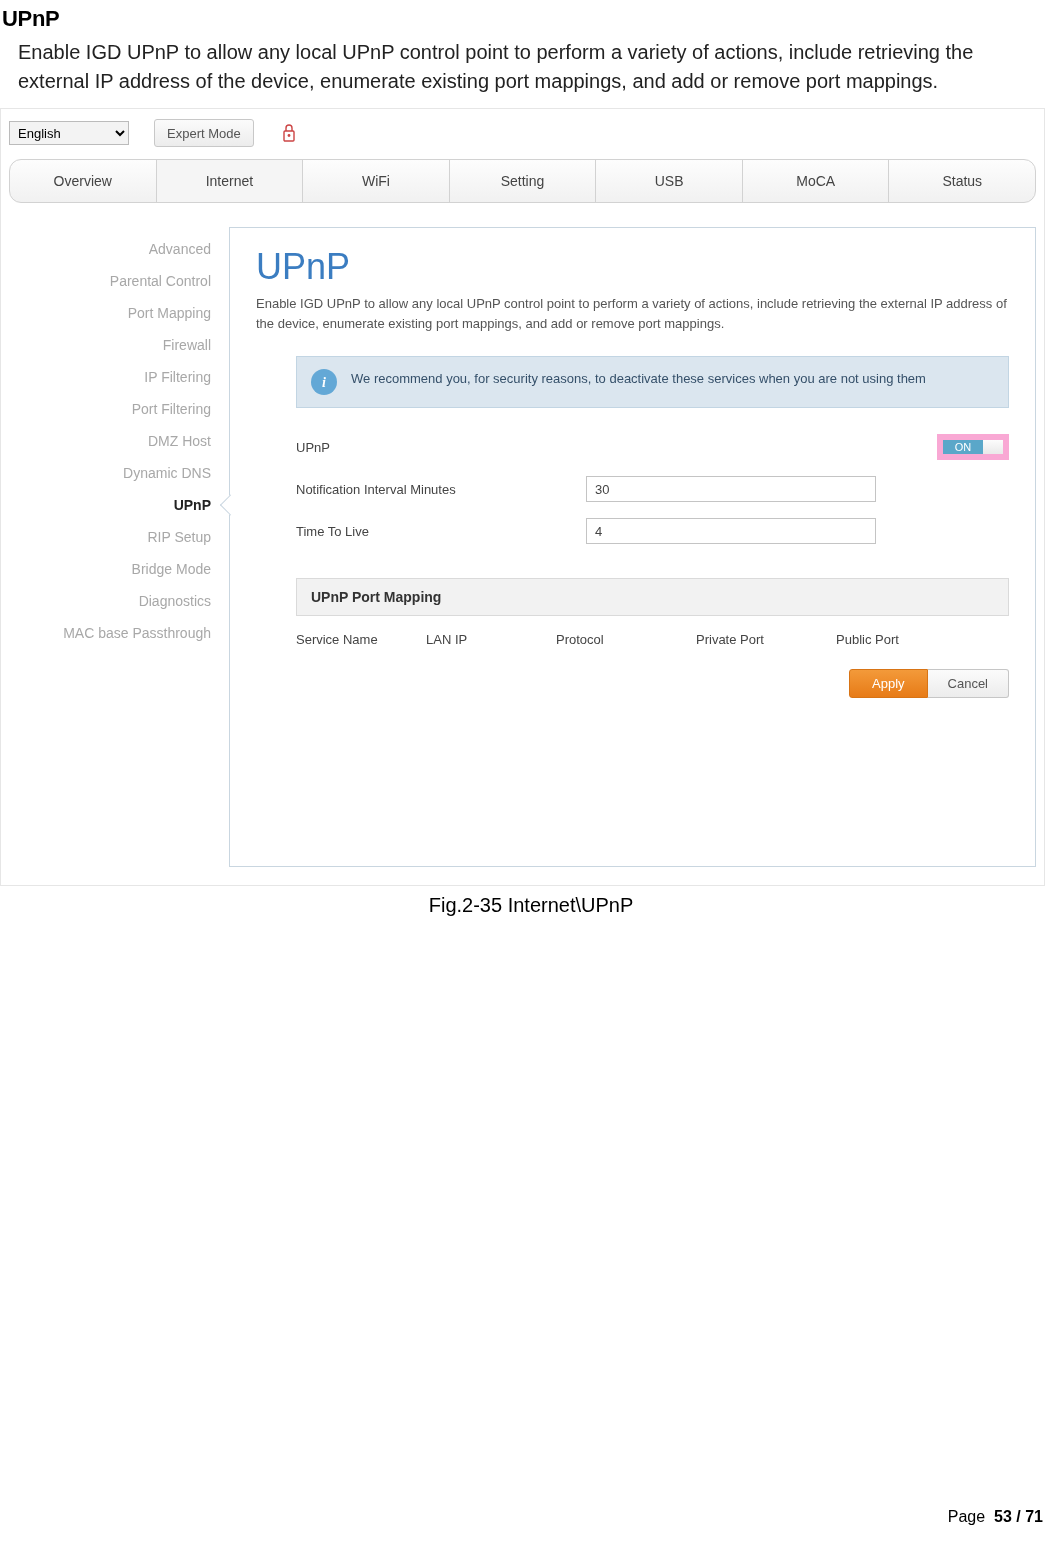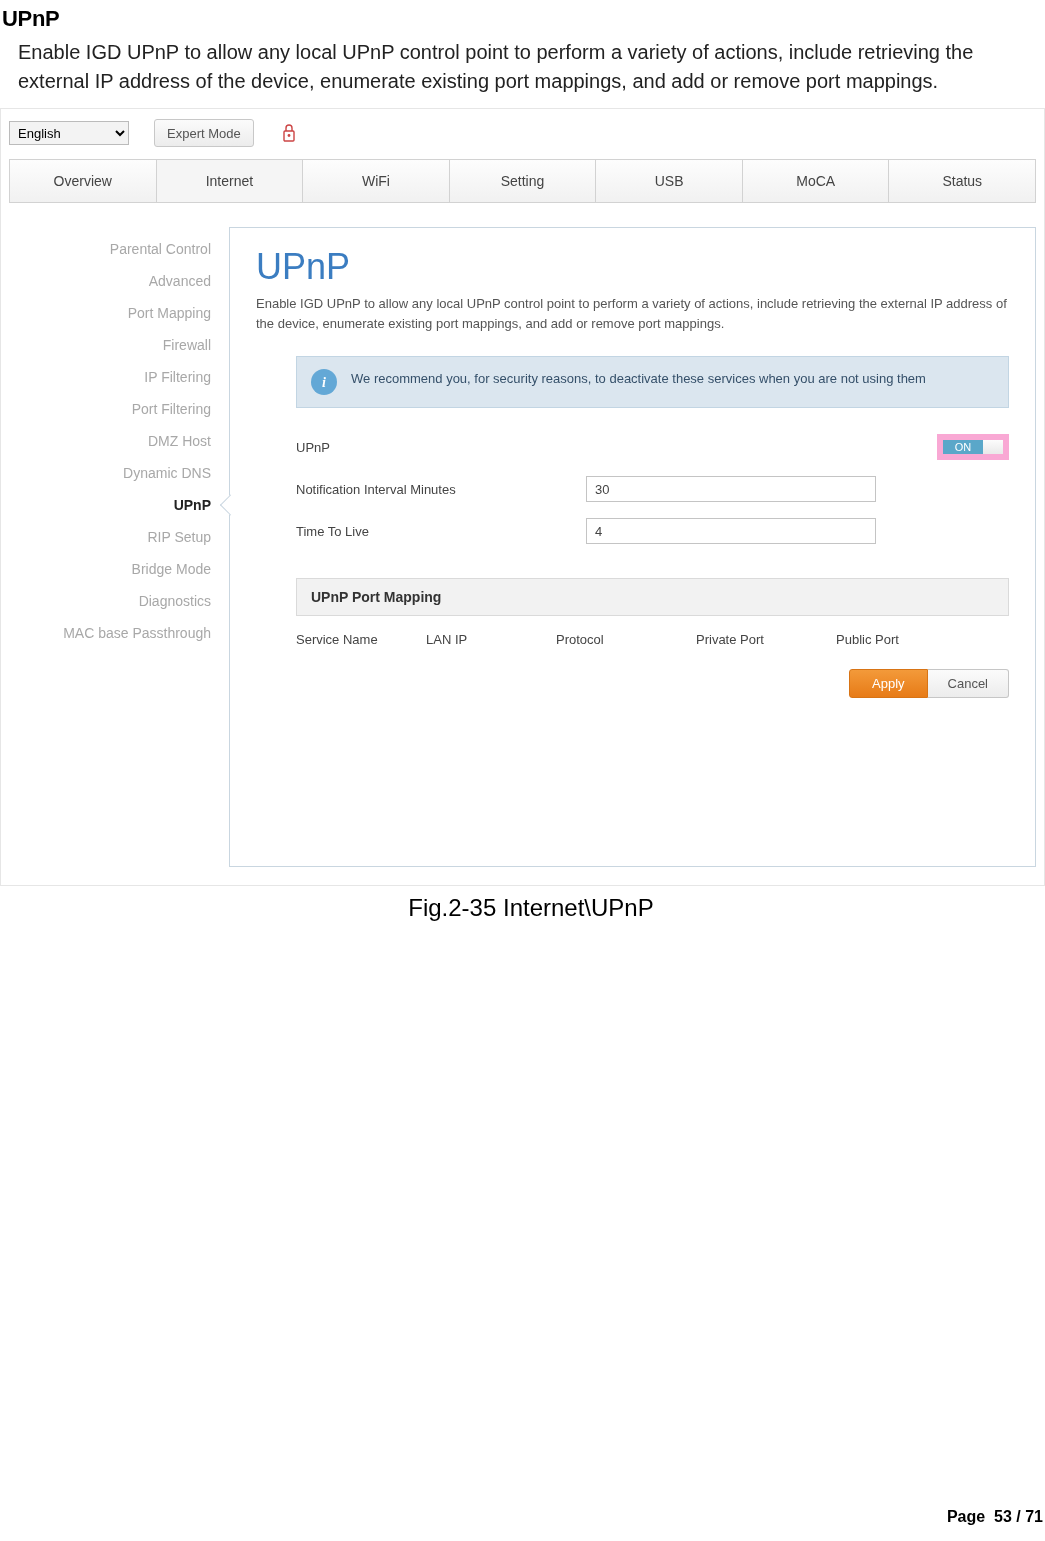--- a/index.html
+++ b/index.html
@@ -55,21 +55,21 @@
       width: 20px;
       height: 24px;
       display: inline-flex;
       align-items: center;
       justify-content: center;
     }
     .logout-icon svg { width: 18px; height: 22px; }
     .nav-tabs {
       display: flex;
       border: 1px solid #d2d2d2;
-      border-radius: 0;
+      border-radius: 12px;
       margin: 0 8px 24px 8px;
       background: linear-gradient(#fdfdfd, #f1f1f1);
       height: 44px;
       overflow: hidden;
     }
     .nav-tab {
       flex: 1;
       border-right: 1px solid #d2d2d2;
       display: flex;
       align-items: center;
@@ -252,34 +252,34 @@
       border-left: none;
       font-size: 13px;
       color: #555;
       padding: 6px 20px;
       border-top-right-radius: 3px;
       border-bottom-right-radius: 3px;
       border-top-left-radius: 0;
       border-bottom-left-radius: 0;
     }
     .fig-caption {
-      font-size: 24px;
+      font-size: 20px;
       text-align: center;
       margin: 6px 0 40px 17px;
     }
     .footer-page {
       text-align: right;
       font-size: 16px;
       padding: 10px 2px 18px 0;
       position: absolute;
       right: 0;
       top: 1498px;
       width: 1045px;
     }
-    .footer-page .pg { font-weight: 700; }
+    .footer-page .pg { font-weight: 400; }
     .footer-page strong { font-weight: 700; }
   </style>
 </head>
 <body>
 
 <div class="doc-title">UPnP</div>
 <div class="doc-desc">Enable IGD UPnP to allow any local UPnP control point to perform a variety of actions, include retrieving the external IP address of the device, enumerate existing port mappings, and add or remove port mappings.</div>
 
 <div class="router-frame">
 
@@ -303,22 +303,22 @@
     <div class="nav-tab">WiFi</div>
     <div class="nav-tab">Setting</div>
     <div class="nav-tab">USB</div>
     <div class="nav-tab">MoCA</div>
     <div class="nav-tab">Status</div>
   </div>
 
   <div class="content-wrap">
 
     <div class="sidebar">
+      <div class="sidebar-item">Advanced</div>
       <div class="sidebar-item">Parental Control</div>
-      <div class="sidebar-item">Advanced</div>
       <div class="sidebar-item">Port Mapping</div>
       <div class="sidebar-item">Firewall</div>
       <div class="sidebar-item">IP Filtering</div>
       <div class="sidebar-item">Port Filtering</div>
       <div class="sidebar-item">DMZ Host</div>
       <div class="sidebar-item">Dynamic DNS</div>
       <div class="sidebar-item active">UPnP</div>
       <div class="sidebar-item">RIP Setup</div>
       <div class="sidebar-item">Bridge Mode</div>
       <div class="sidebar-item">Diagnostics</div>

